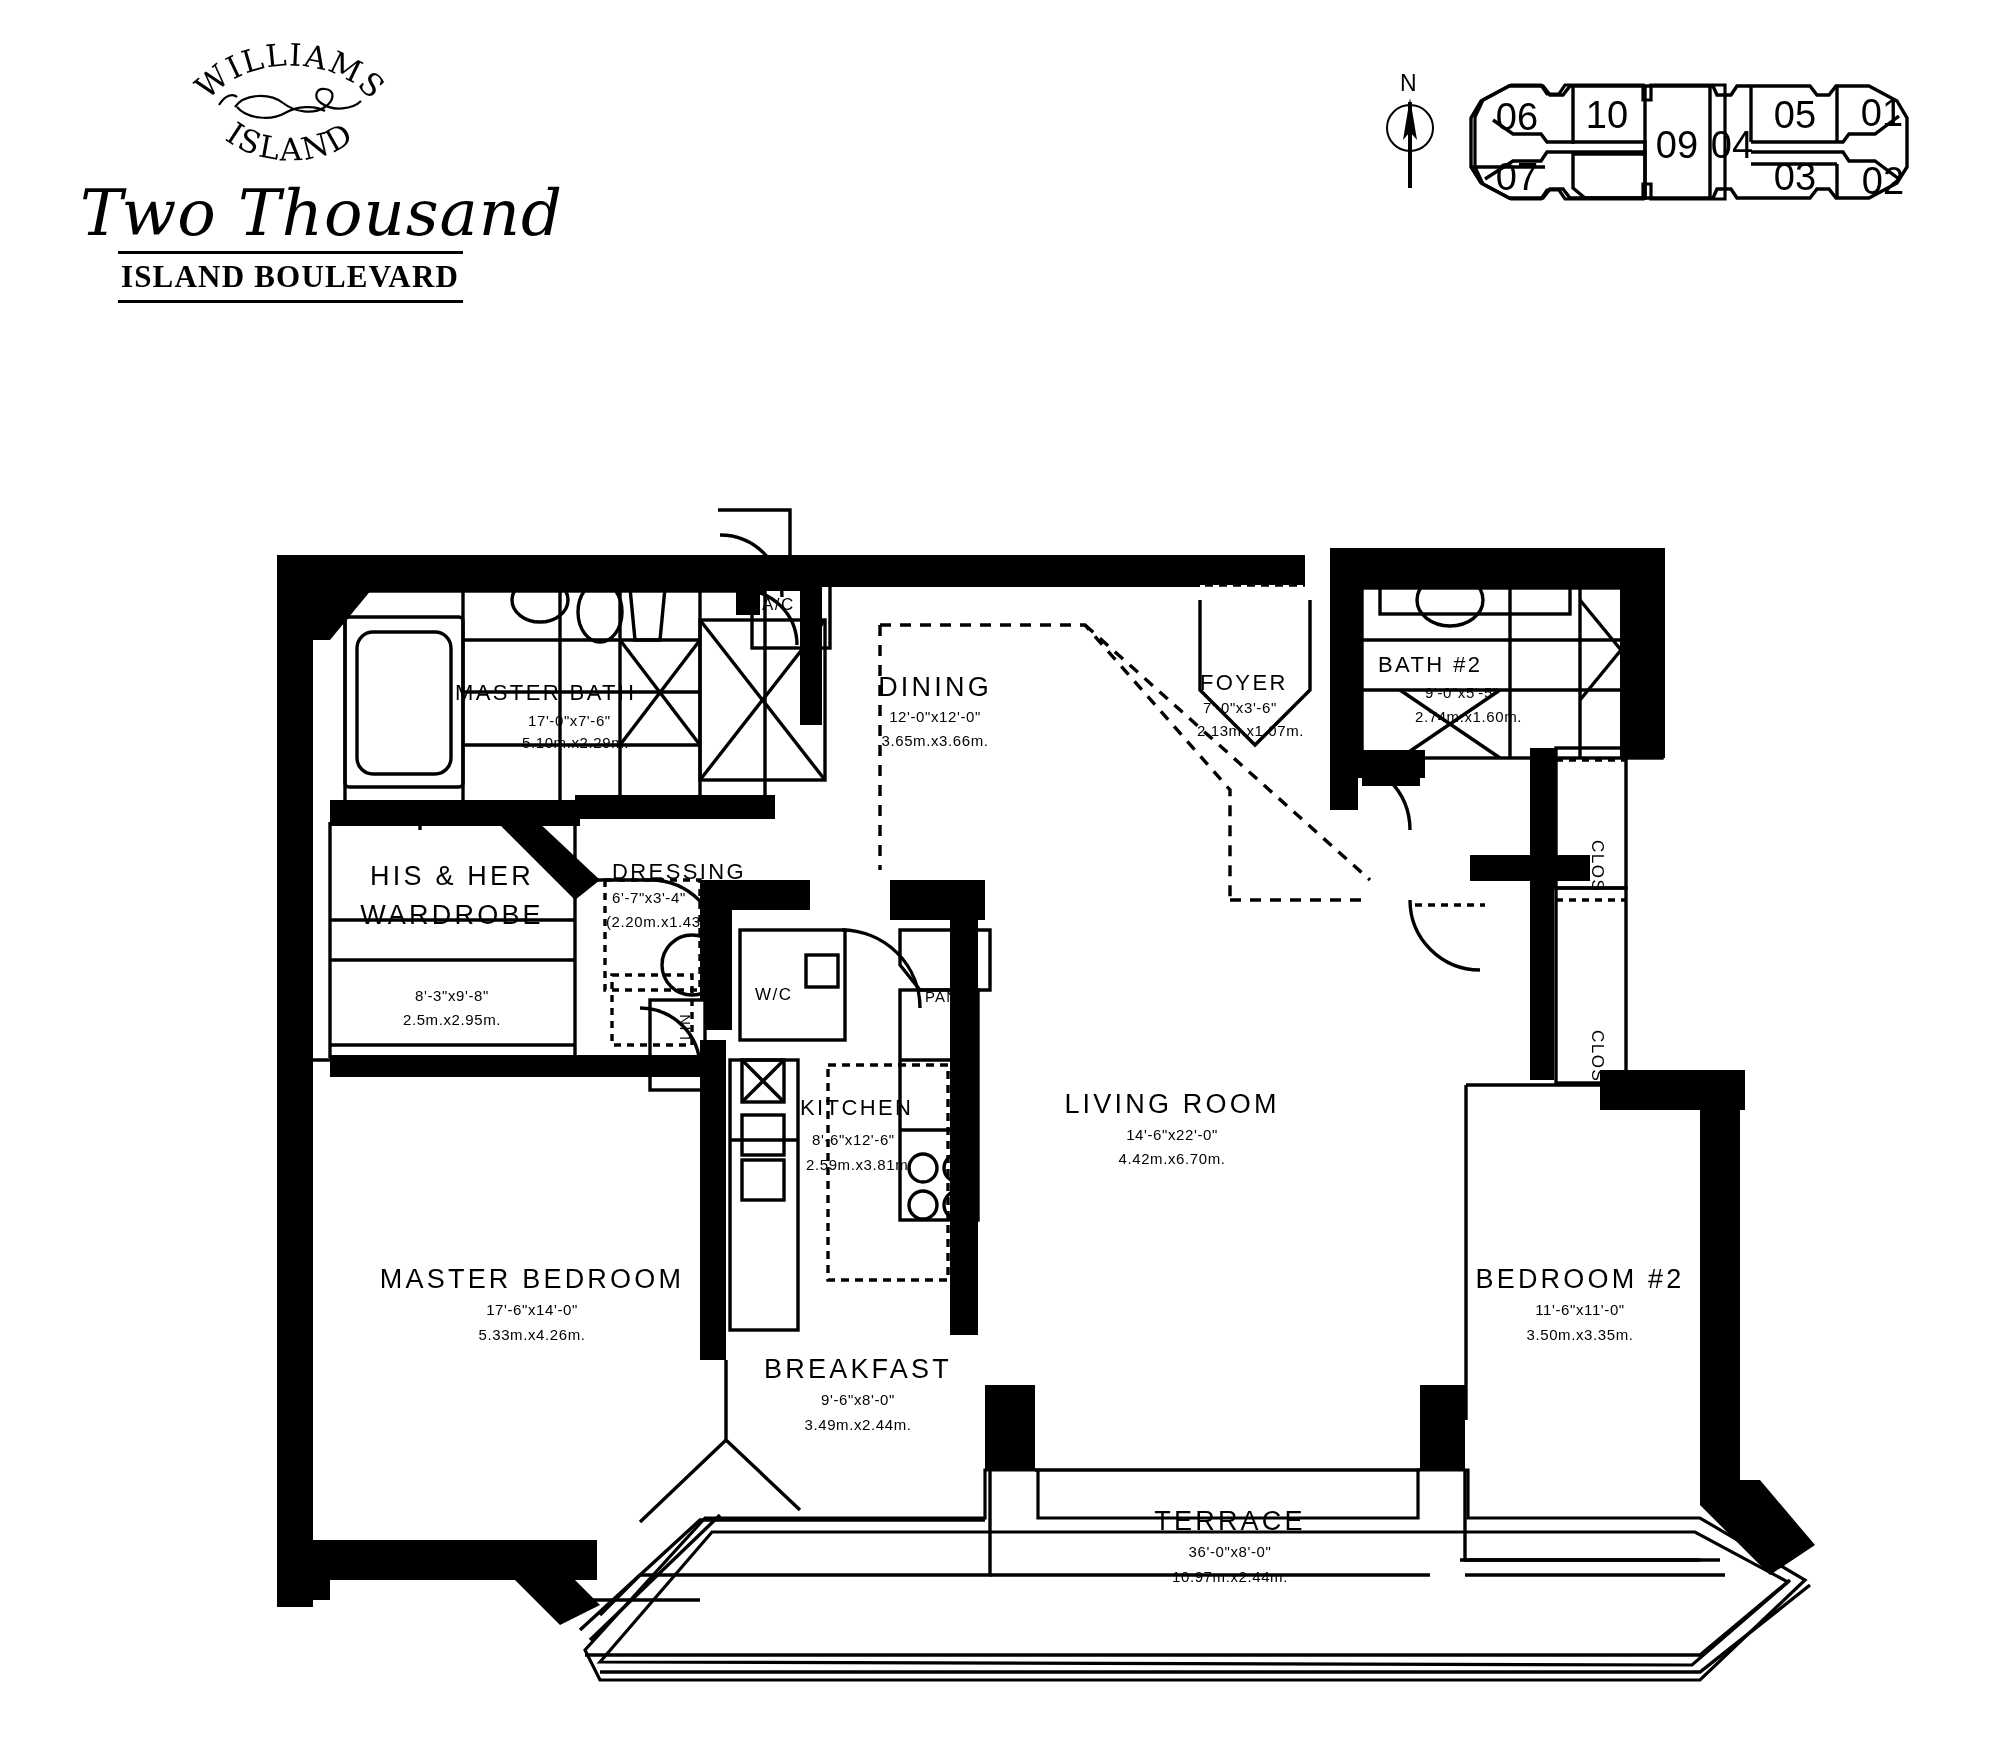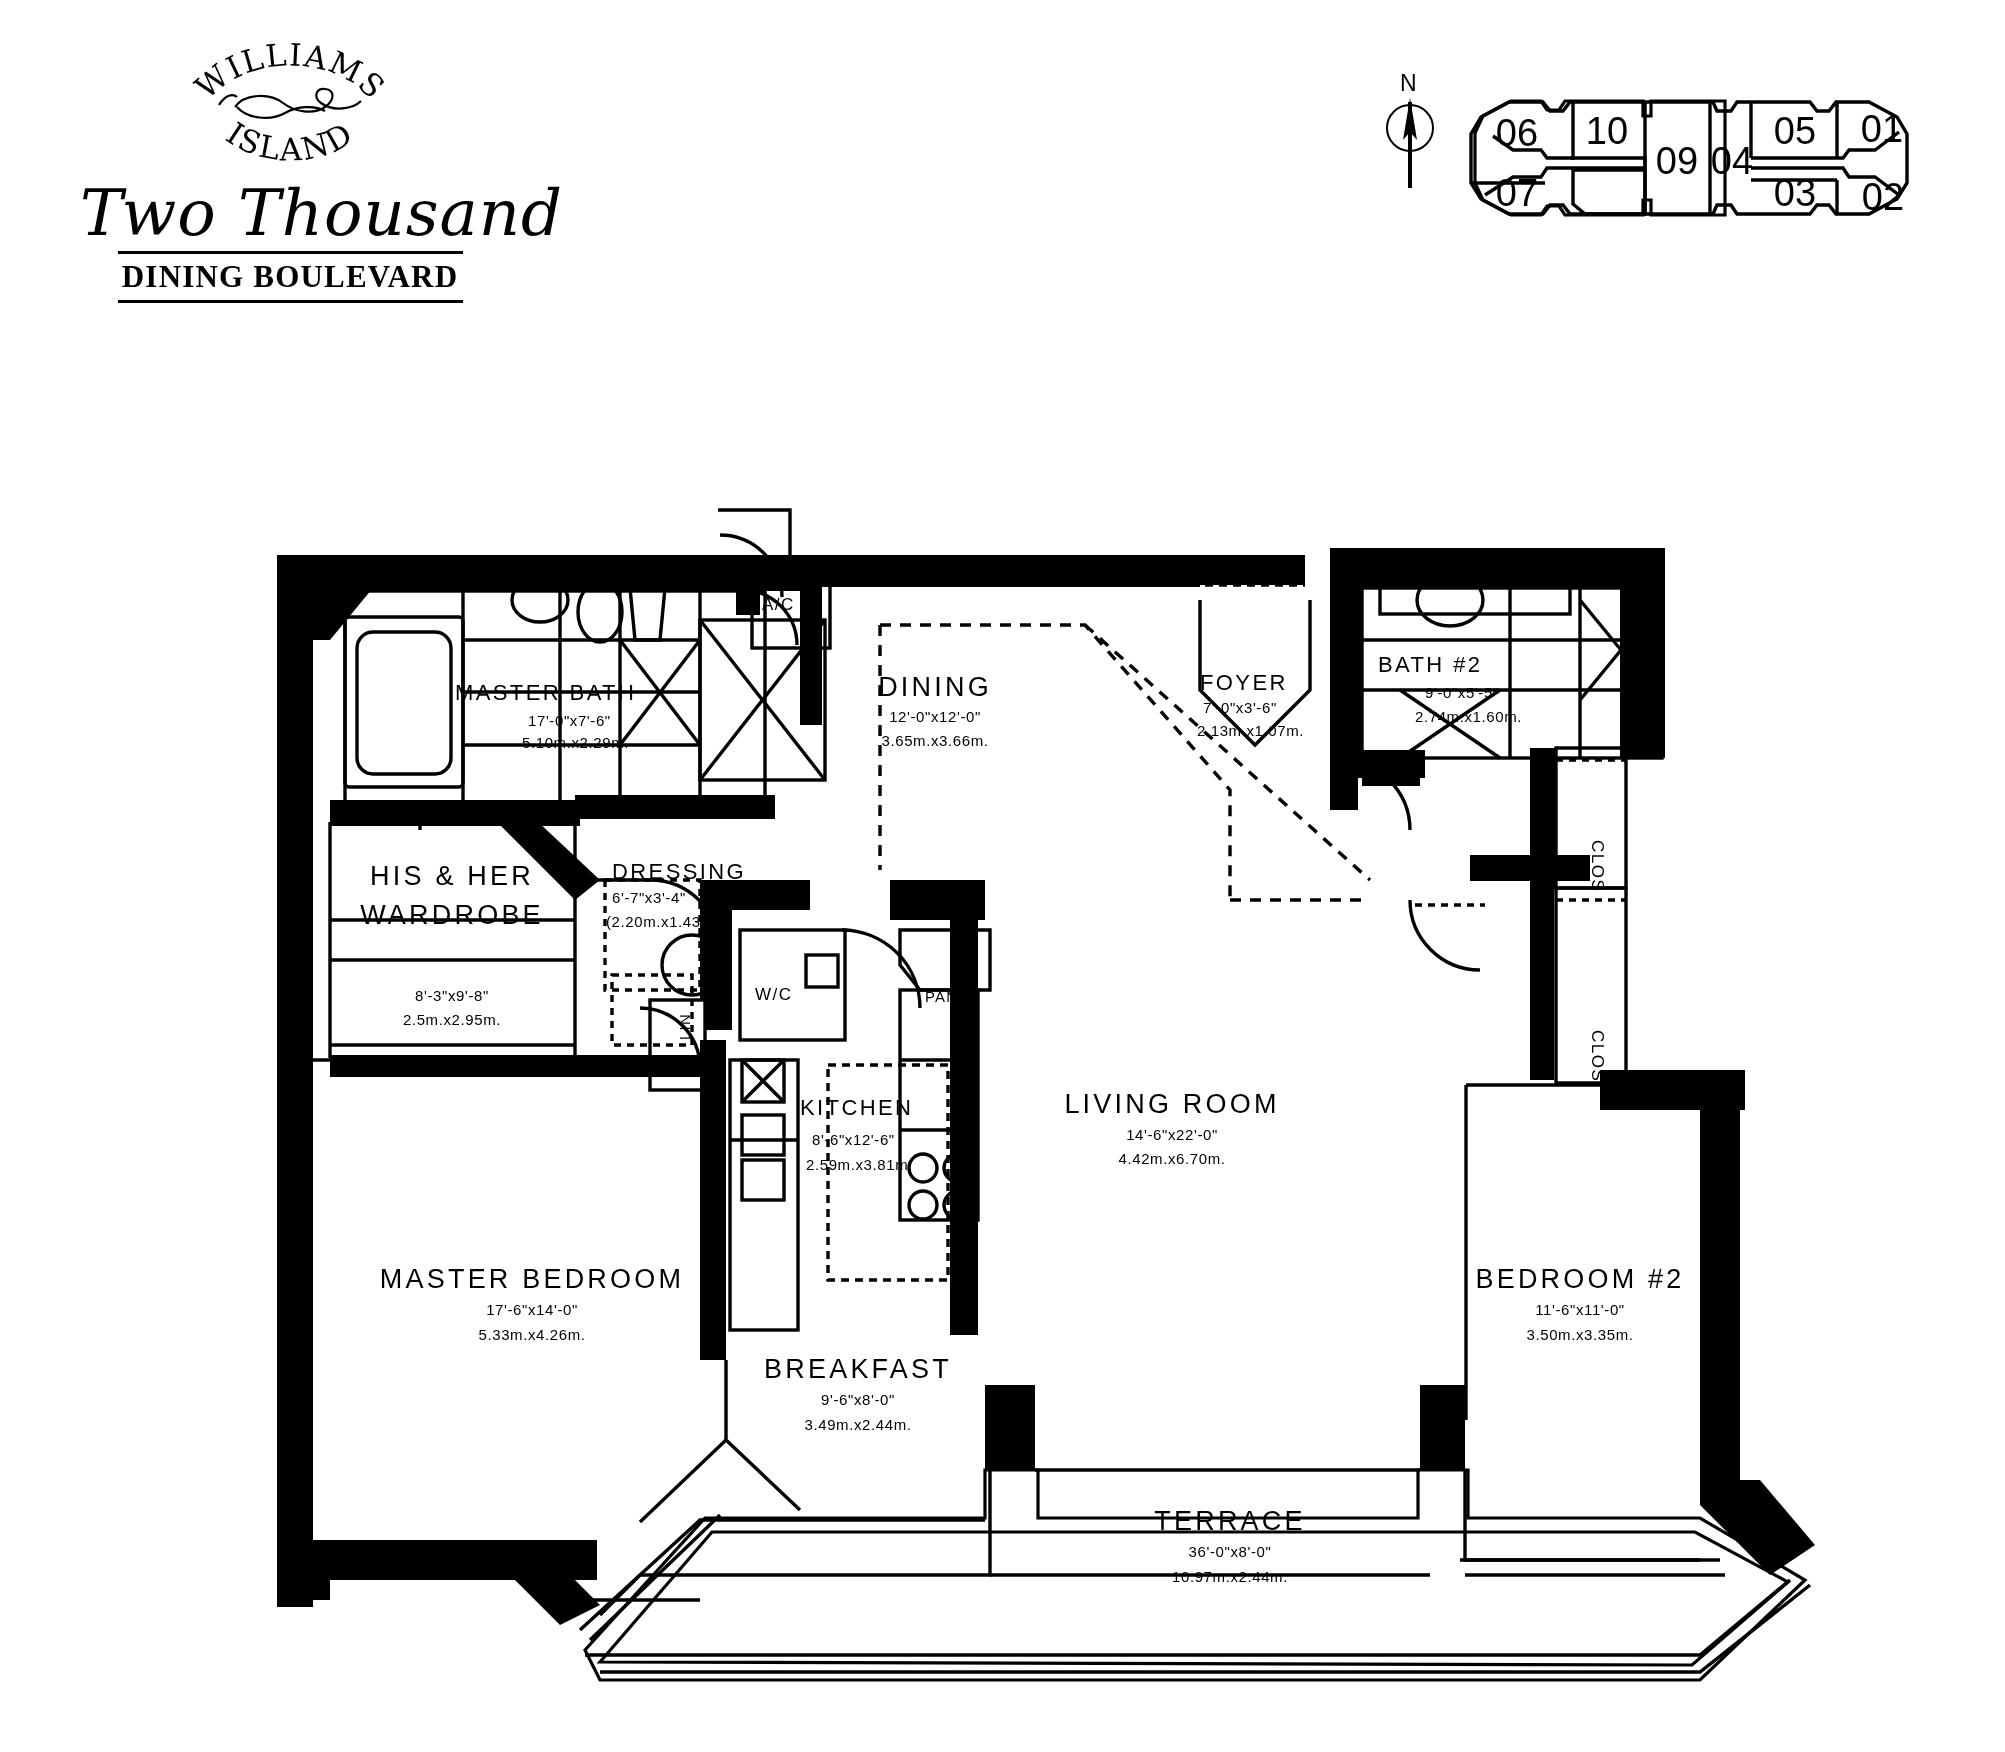--- a/index.html
+++ b/index.html
@@ -24,21 +24,21 @@
   }
   #logo-rule2{width:345px;height:3px;background:#000;margin:5px auto 0 auto;}
 
   
   #keyplan-wrap{position:absolute;left:1380px;top:70px;width:560px;height:140px;}
   #north{position:absolute;left:0px;top:0px;width:60px;height:120px;}
   #north .n-letter{
     position:absolute;left:20px;top:0px;font-size:23px;
     font-family:"Liberation Sans", sans-serif;
   }
-  #keyplan{position:absolute;left:75px;top:28px;text-decoration:underline;}
+  #keyplan{position:absolute;left:75px;top:12px;text-decoration:underline;}
   .kp-num{
     font-family:"Liberation Sans", sans-serif;font-size:38px;
     fill:#000;
   }
 
   
   #plan{position:absolute;left:0;top:0;width:2005px;height:1752px;}
   .rl{font-family:"Liberation Sans", sans-serif;fill:#000;}
   .room-name{font-size:27px;letter-spacing:3.2px;}
   .room-name-sm{font-size:22px;letter-spacing:2.4px;}
@@ -68,21 +68,21 @@
       <g fill="none" stroke="#000" stroke-width="2.2">
         <path d="M60,72 C70,58 95,58 108,68 C120,77 138,80 150,72 C160,65 160,55 150,54 C141,53 138,62 146,68 C158,77 178,74 186,66"></path>
         <path d="M62,72 C72,84 96,86 110,78 C122,71 140,70 150,76"></path>
         <path d="M44,70 C50,60 58,58 62,62"></path>
       </g>
     </svg>
   </div>
 
   <div class="logo-script">Two Thousand</div>
   <div id="logo-rule"></div>
-  <div id="logo-blvd">DINING BOULEVARD</div>
+  <div id="logo-blvd">ISLAND BOULEVARD</div>
   <div id="logo-rule2"></div>
 </div>
 
 <div id="keyplan-wrap">
 
   <div id="north">
     <span class="n-letter">N</span>
     <svg width="60" height="120" viewBox="0 0 60 120">
       <circle cx="30" cy="58" r="23" fill="none" stroke="#000" stroke-width="2"></circle>
       <line x1="30" y1="118" x2="30" y2="32" stroke="#000" stroke-width="4"></line>

